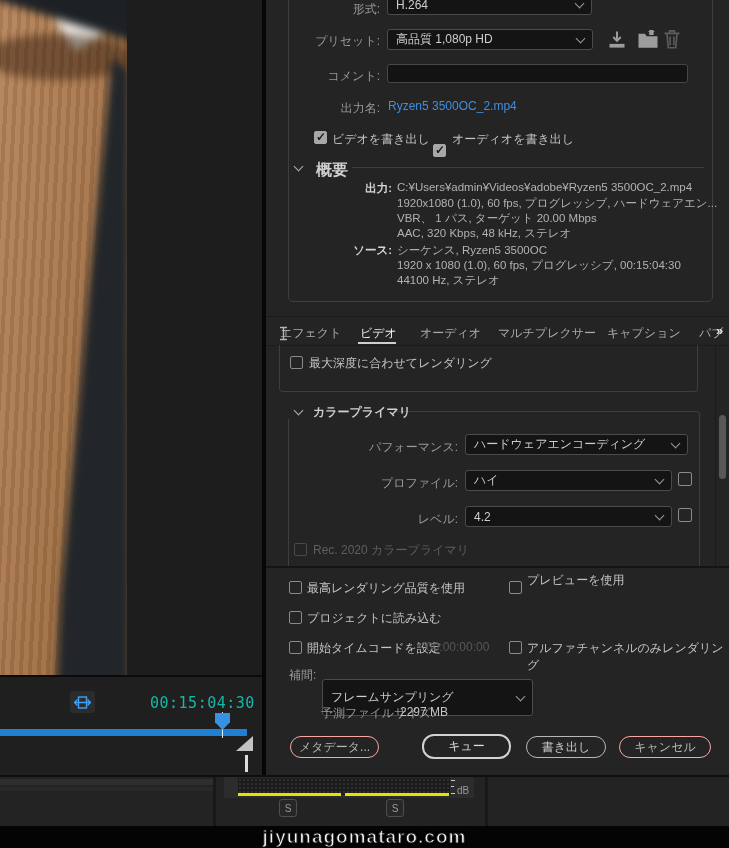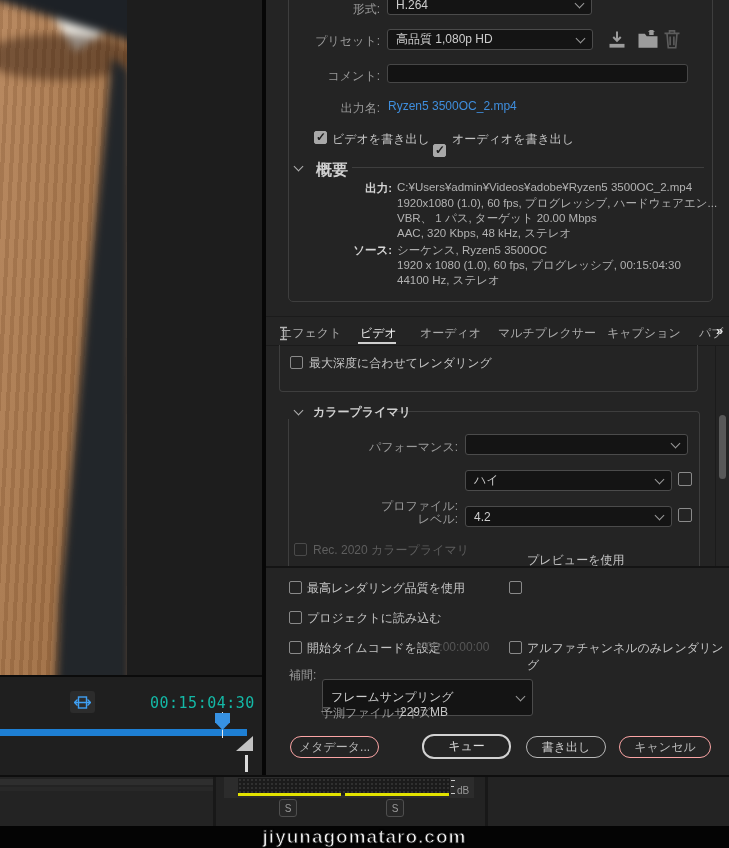--- a/index.html
+++ b/index.html
@@ -142,24 +142,25 @@
 <div class="abs cb" style="left:290px;top:356px;"></div>
 <div class="abs cblabel" style="left:309px;top:355px;">最大深度に合わせてレンダリング</div>
 
 <div class="abs groupbox" style="left:288px;top:411px;width:410px;height:155px;border-bottom:none;border-radius:4px 4px 0 0;"></div>
 <div class="abs" style="left:288px;top:403px;width:108px;height:16px;background:#242424;"></div>
 <span class="abs disc" style="left:295px;top:407px;"></span>
 <div class="abs" style="left:313px;top:404px;font-size:12px;font-weight:bold;color:#d0d0d0;">カラープライマリ</div>
 
 <div class="abs label" style="left:338px;top:439px;width:120px;">パフォーマンス:</div>
 <div class="abs dd" style="left:465px;top:434px;width:223px;height:21px;">
-  <span class="chev" style="margin-left:auto;margin-top:-3px;"></span>
-</div>
-
-<div class="abs label" style="left:338px;top:475px;width:120px;margin-top:23px;">プロファイル:</div>
+  <span>ハードウェアエンコーディング</span>
+  <span class="chev" style="margin-left:auto;margin-top:-3px;"></span>
+</div>
+
+<div class="abs label" style="left:338px;top:475px;width:120px;">プロファイル:</div>
 <div class="abs dd" style="left:465px;top:470px;width:207px;height:21px;">
   <span>ハイ</span>
   <span class="chev" style="margin-left:auto;margin-top:-3px;"></span>
 </div>
 <div class="abs cb" style="left:678px;top:472px;width:14px;height:14px;"></div>
 
 <div class="abs label" style="left:338px;top:511px;width:120px;">レベル:</div>
 <div class="abs dd" style="left:465px;top:506px;width:207px;height:21px;">
   <span>4.2</span>
   <span class="chev" style="margin-left:auto;margin-top:-3px;"></span>
@@ -170,21 +171,21 @@
 <div class="abs" style="left:313px;top:542px;font-size:12px;color:#5e5e5e;">Rec. 2020 カラープライマリ</div>
 
 <div class="abs hseam" style="left:715px;top:345px;width:1px;height:221px;"></div>
 <div class="abs" style="left:719px;top:415px;width:7px;height:64px;background:#585858;border-radius:4px;"></div>
 
 <div class="abs" style="left:266px;top:566px;width:463px;height:2px;background:#141414;"></div>
 
 <div class="abs cb" style="left:289px;top:581px;"></div>
 <div class="abs cblabel" style="left:307px;top:580px;">最高レンダリング品質を使用</div>
 <div class="abs cb" style="left:509px;top:581px;"></div>
-<div class="abs cblabel" style="left:527px;top:552px;">プレビューを使用</div>
+<div class="abs cblabel" style="left:527px;top:572px;">プレビューを使用</div>
 
 <div class="abs cb" style="left:289px;top:611px;"></div>
 <div class="abs cblabel" style="left:307px;top:610px;">プロジェクトに読み込む</div>
 
 <div class="abs cb" style="left:289px;top:641px;"></div>
 <div class="abs cblabel" style="left:307px;top:640px;">開始タイムコードを設定</div>
 <div class="abs" style="left:426px;top:640px;font-size:12px;color:#565656;">00:00:00:00</div>
 <div class="abs cb" style="left:509px;top:641px;"></div>
 <div class="abs cblabel" style="left:527px;top:640px;">アルファチャンネルのみレンダリング</div>
 

